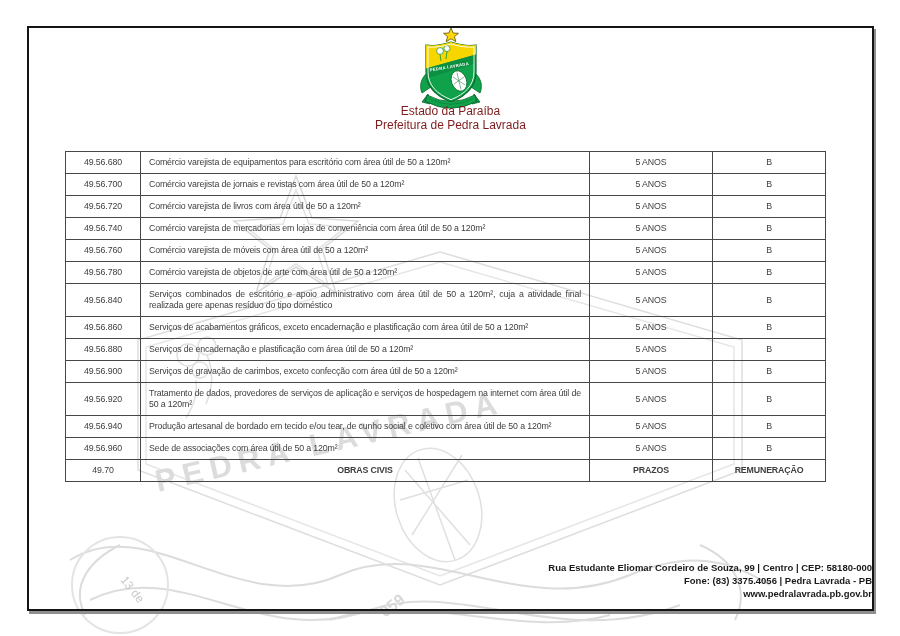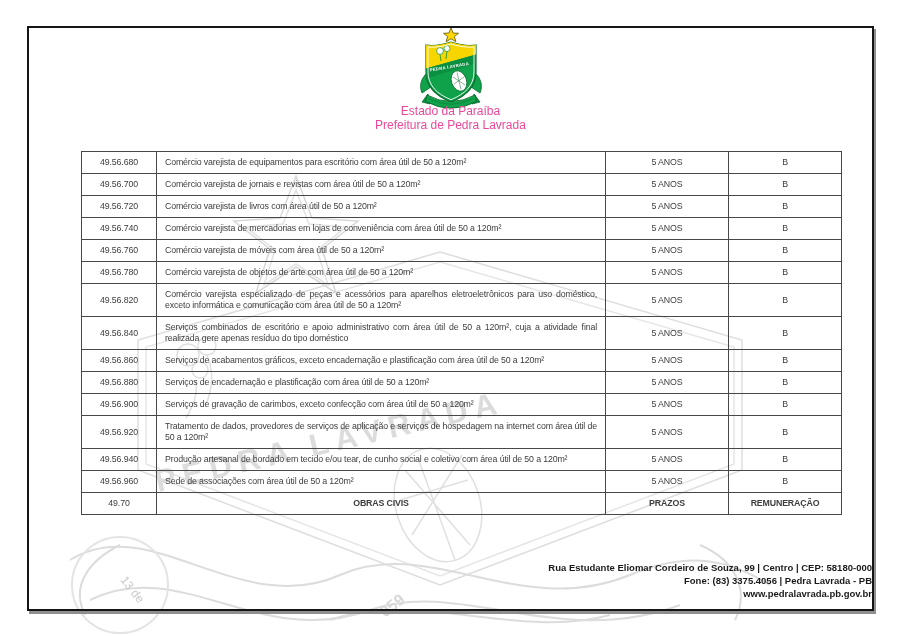--- a/index.html
+++ b/index.html
@@ -17,25 +17,25 @@
     border:2px solid #151515;
     box-shadow:2px 3px 0 #8f8f8f;
     background:transparent;
     z-index:2;
   }
   
   .logo{position:absolute;top:0px;left:50%;transform:translateX(-50%);line-height:0;}
   
   .org-header{
     position:absolute;top:77px;left:0;width:100%;
-    text-align:center;color:#ec4899;
+    text-align:center;color:#7f1d1d;
     font-size:12px;line-height:13.8px;font-weight:400;
   }
   
-  .table-wrap{position:absolute;top:123px;left:52px;}
+  .table-wrap{position:absolute;top:123px;left:36px;}
   table.activities{
     border-collapse:collapse;table-layout:fixed;width:760px;
     background:transparent;
   }
   table.activities td{
     border:1px solid #474747;
     font-size:8.8px;line-height:11px;letter-spacing:-0.15px;
     color:#3d3d3d;vertical-align:middle;
     padding:5px 8px;
     overflow:hidden;
@@ -178,26 +178,20 @@
   </tr>
           <tr>
     <td class="c-code">49.56.760</td>
     <td class="c-desc">Comércio varejista de móveis com área útil de 50 a 120m²</td>
     <td class="c-term">5 ANOS</td>
     <td class="c-rem">B</td>
   </tr>
           <tr>
     <td class="c-code">49.56.780</td>
     <td class="c-desc">Comércio varejista de objetos de arte com área útil de 50 a 120m²</td>
-    <td class="c-term">5 ANOS</td>
-    <td class="c-rem">B</td>
-  </tr>
-          <tr>
-    <td class="c-code">49.56.820</td>
-    <td class="c-desc">Comércio varejista especializado de peças e acessórios para aparelhos eletroeletrônicos para uso doméstico, exceto informática e comunicação com área útil de 50 a 120m²</td>
     <td class="c-term">5 ANOS</td>
     <td class="c-rem">B</td>
   </tr>
           <tr>
     <td class="c-code">49.56.840</td>
     <td class="c-desc">Serviços combinados de escritório e apoio administrativo com área útil de 50 a 120m², cuja a atividade final realizada gere apenas resíduo do tipo doméstico</td>
     <td class="c-term">5 ANOS</td>
     <td class="c-rem">B</td>
   </tr>
           <tr>

